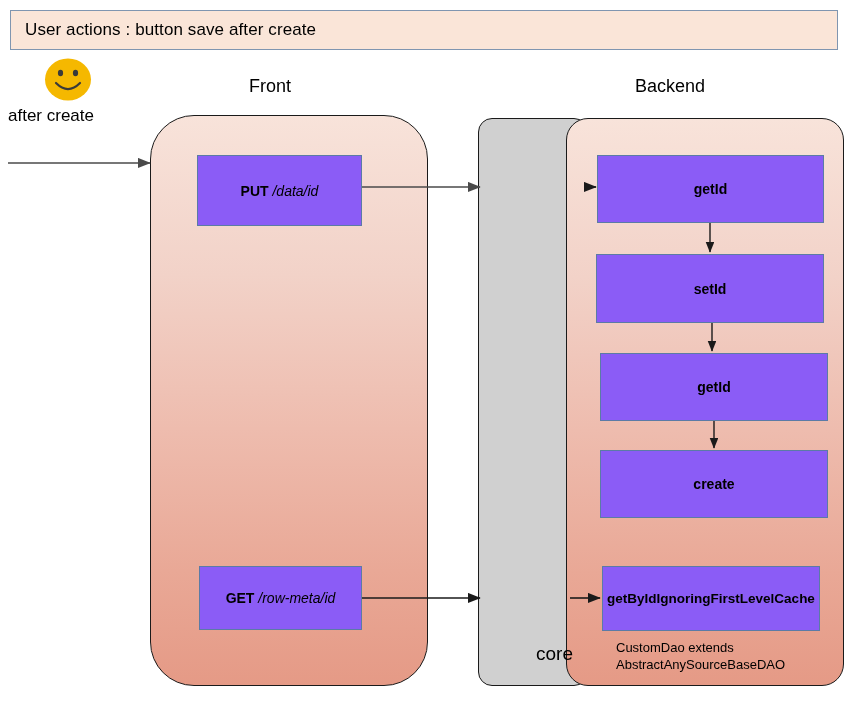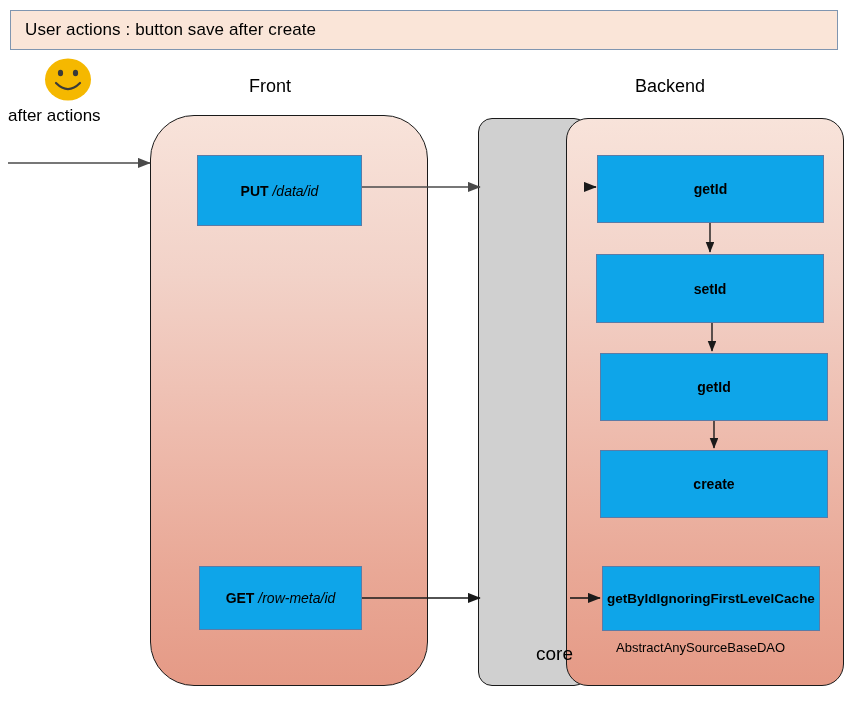--- a/index.html
+++ b/index.html
@@ -110,21 +110,21 @@
     width: 80px;
     font-size: 19px;
     color: #000000;
     text-align: right;
   }
 
   
   .ibox {
     position: absolute;
     box-sizing: border-box;
-    background: #0ea5e9;
+    background: #8b5cf6;
     border: 1px solid #5b7ba6;
     display: flex;
     align-items: center;
     justify-content: center;
     font-size: 14px;
     color: #000000;
     text-align: center;
   }
   .ibox b { font-weight: bold; }
   .ibox i { font-style: italic; font-weight: normal; }
@@ -166,21 +166,21 @@
   </div>
 
   <svg class="smiley" viewBox="0 0 48 43">
     <ellipse cx="24" cy="21.5" rx="23" ry="21" fill="#f5b800"></ellipse>
     <ellipse cx="16.5" cy="15" rx="2.6" ry="3.2" fill="#3a3a3a"></ellipse>
     <ellipse cx="31.5" cy="15" rx="2.6" ry="3.2" fill="#3a3a3a"></ellipse>
     <path d="M12 25 Q24 37 36 25" stroke="#3a3a3a" stroke-width="2.2" fill="none" stroke-linecap="round"></path>
   </svg>
 
   <div class="actor-label">
-    <div>after actions</div>
+    <div>after create</div>
   </div>
 
   <div class="col-caption front">Front</div>
   <div class="col-caption backend">Backend</div>
 
   <div class="panel panel-front"></div>
   <div class="panel panel-core"></div>
   <div class="panel panel-backend"></div>
   <div class="core-label">core</div>
 
@@ -205,20 +205,21 @@
     <b>getId</b>
   </div>
   <div class="ibox box-create">
     <b>create</b>
   </div>
   <div class="ibox box-getbyid">
     <b>getByIdIgnoringFirstLevelCache</b>
   </div>
 
   <div class="dao-note">
+    <div>CustomDao extends</div>
     <div>AbstractAnySourceBaseDAO</div>
   </div>
 
   <svg class="arrows" viewBox="0 0 850 702">
     <defs>
       <marker id="ah" markerWidth="9" markerHeight="9" refX="7.5" refY="3.2" orient="auto">
         <path d="M0,0 L8,3.2 L0,6.4 z" fill="#1a1a1a"></path>
       </marker>
       <marker id="ahg" markerWidth="9" markerHeight="9" refX="7.5" refY="3.2" orient="auto">
         <path d="M0,0 L8,3.2 L0,6.4 z" fill="#4a4a4a"></path>

